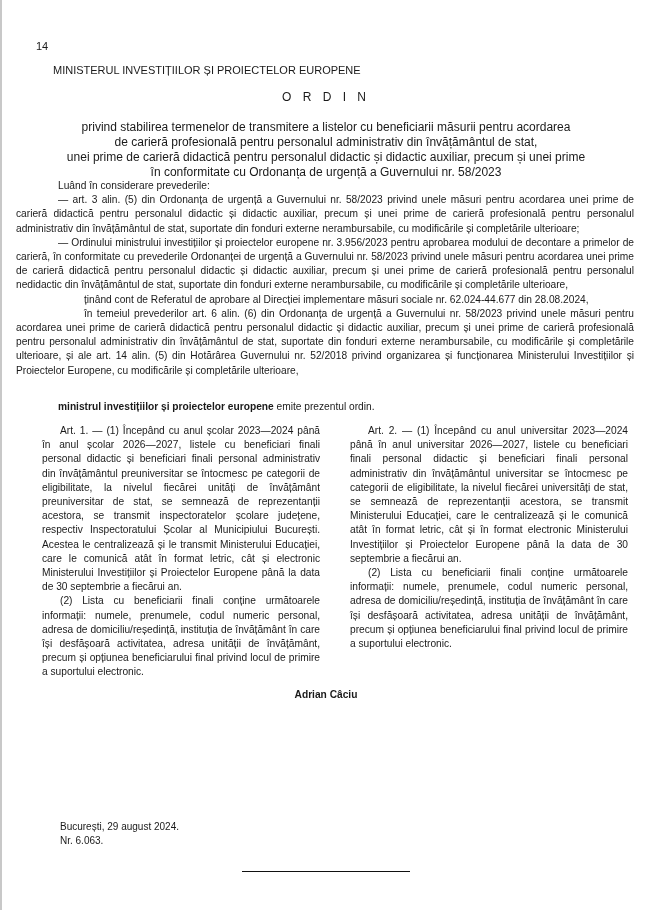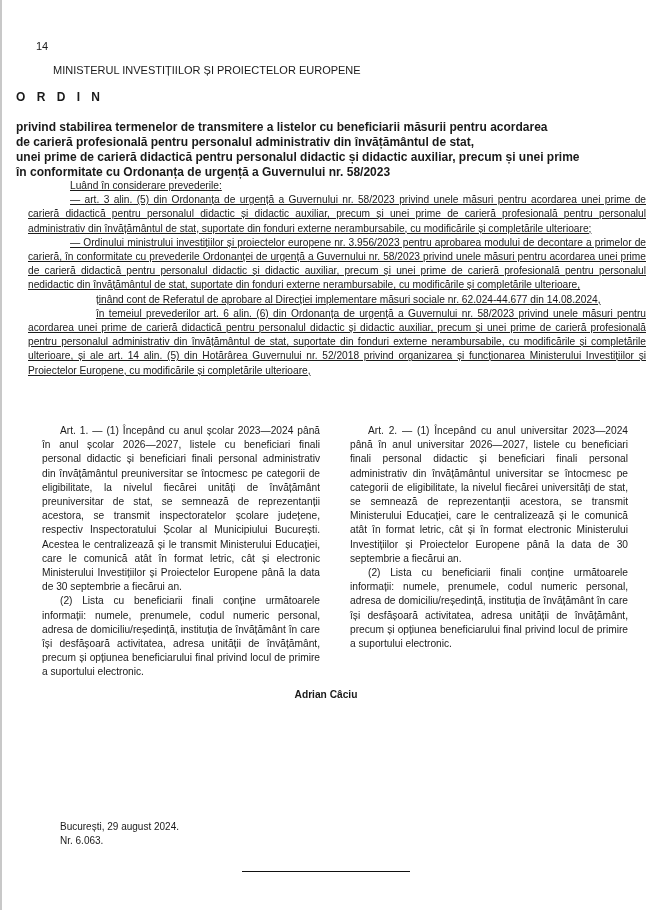--- a/index.html
+++ b/index.html
@@ -8,26 +8,26 @@
     font-family: "Liberation Sans", sans-serif; color: #1a1a1a;
     border-left: 2px solid #c8c8c8; box-sizing: border-box;
   }
   .page { position: absolute; left: 14px; top: 0; width: 620px; height: 774px; }
   .hdr { position: absolute; top: 40px; left: 0; width: 620px; height: 14px; font-size: 11px; }
   .hdr .pgnum { position: absolute; left: 20px; top: 0; }
   .hdr .pub { position: absolute; left: 145px; top: 0; white-space: nowrap; }
   .hdr .pub .small { font-size: 9.5px; }
   .ministry { position: absolute; top: 64px; left: 9px; font-size: 11px; white-space: nowrap; margin-left: 28px; }
 
-  .title-block { position: absolute; top: 90px; left: 0; width: 620px; font-weight: bold; }
+  .title-block { position: absolute; top: 90px; left: 0; width: 620px; text-align: center; font-weight: normal; }
   .title-block .ordin { font-size: 12px; letter-spacing: 4px; line-height: 14px; }
   .title-block .subtitle { font-size: 12px; line-height: 15px; margin-top: 16px; }
 
   .body-text { font-size: 10.2px; line-height: 14.2px; text-align: justify; }
-  .preamble { position: absolute; top: 179px; left: 12px; width: 618px; text-decoration: underline; }
+  .preamble { position: absolute; top: 179px; left: 0; width: 618px; }
   .preamble p { margin: 0; text-indent: 42px; }
   .preamble p.t2 { text-indent: 68px; }
   .preamble p.lead { text-indent: 42px; }
   .emit { position: absolute; top: 401px; left: 42px; font-size: 10.2px; white-space: nowrap; }
   .emit b { font-weight: bold; }
 
   .col { position: absolute; top: 424px; width: 278px; }
   .col.left { left: 26px; }
   .col.right { left: 334px; }
   .col p { margin: 0; text-indent: 18px; }
@@ -56,24 +56,25 @@
       <div>de carieră profesională pentru personalul administrativ din învățământul de stat,</div>
       <div>unei prime de carieră didactică pentru personalul didactic și didactic auxiliar, precum și unei prime</div>
       <div>în conformitate cu Ordonanța de urgență a Guvernului nr. 58/2023</div>
     </div>
   </div>
 
   <div class="preamble body-text">
     <p class="lead">Luând în considerare prevederile:</p>
     <p>— art. 3 alin. (5) din Ordonanța de urgență a Guvernului nr. 58/2023 privind unele măsuri pentru acordarea unei prime de carieră didactică pentru personalul didactic și didactic auxiliar, precum și unei prime de carieră profesională pentru personalul administrativ din învățământul de stat, suportate din fonduri externe nerambursabile, cu modificările și completările ulterioare;</p>
     <p>— Ordinului ministrului investițiilor și proiectelor europene nr. 3.956/2023 pentru aprobarea modului de decontare a primelor de carieră, în conformitate cu prevederile Ordonanței de urgență a Guvernului nr. 58/2023 privind unele măsuri pentru acordarea unei prime de carieră didactică pentru personalul didactic și didactic auxiliar, precum și unei prime de carieră profesională pentru personalul nedidactic din învățământul de stat, suportate din fonduri externe nerambursabile, cu modificările și completările ulterioare,</p>
-    <p class="t2">ținând cont de Referatul de aprobare al Direcției implementare măsuri sociale nr. 62.024-44.677 din 14.08.2024,</p>
+    <p class="t2">ținând cont de Referatul de aprobare al Direcției implementare măsuri sociale nr. 62.024-44.677 din 28.08.2024,</p>
     <p class="t2">în temeiul prevederilor art. 6 alin. (6) din Ordonanța de urgență a Guvernului nr. 58/2023 privind unele măsuri pentru acordarea unei prime de carieră didactică pentru personalul didactic și didactic auxiliar, precum și unei prime de carieră profesională pentru personalul administrativ din învățământul de stat, suportate din fonduri externe nerambursabile, cu modificările și completările ulterioare, și ale art. 14 alin. (5) din Hotărârea Guvernului nr. 52/2018 privind organizarea și funcționarea Ministerului Investițiilor și Proiectelor Europene, cu modificările și completările ulterioare,</p>
   </div>
 
+  <div class="emit"><b>ministrul investițiilor și proiectelor europene</b><span> emite prezentul ordin.</span></div>
 
   <div class="col left body-text">
     <p>Art. 1. — (1) Începând cu anul școlar 2023—2024 până în anul școlar 2026—2027, listele cu beneficiari finali personal didactic și beneficiari finali personal administrativ din învățământul preuniversitar se întocmesc pe categorii de eligibilitate, la nivelul fiecărei unități de învățământ preuniversitar de stat, se semnează de reprezentanții acestora, se transmit inspectoratelor școlare județene, respectiv Inspectoratului Școlar al Municipiului București. Acestea le centralizează și le transmit Ministerului Educației, care le comunică atât în format letric, cât și electronic Ministerului Investițiilor și Proiectelor Europene până la data de 30 septembrie a fiecărui an.</p>
     <p>(2) Lista cu beneficiarii finali conține următoarele informații: numele, prenumele, codul numeric personal, adresa de domiciliu/reședință, instituția de învățământ în care își desfășoară activitatea, adresa unității de învățământ, precum și opțiunea beneficiarului final privind locul de primire a suportului electronic.</p>
   </div>
 
   <div class="col right body-text">
     <p>Art. 2. — (1) Începând cu anul universitar 2023—2024 până în anul universitar 2026—2027, listele cu beneficiari finali personal didactic și beneficiari finali personal administrativ din învățământul universitar se întocmesc pe categorii de eligibilitate, la nivelul fiecărei universități de stat, se semnează de reprezentanții acestora, se transmit Ministerului Educației, care le centralizează și le comunică atât în format letric, cât și în format electronic Ministerului Investițiilor și Proiectelor Europene până la data de 30 septembrie a fiecărui an.</p>
     <p>(2) Lista cu beneficiarii finali conține următoarele informații: numele, prenumele, codul numeric personal, adresa de domiciliu/reședință, instituția de învățământ în care își desfășoară activitatea, adresa unității de învățământ, precum și opțiunea beneficiarului final privind locul de primire a suportului electronic.</p>
   </div>

